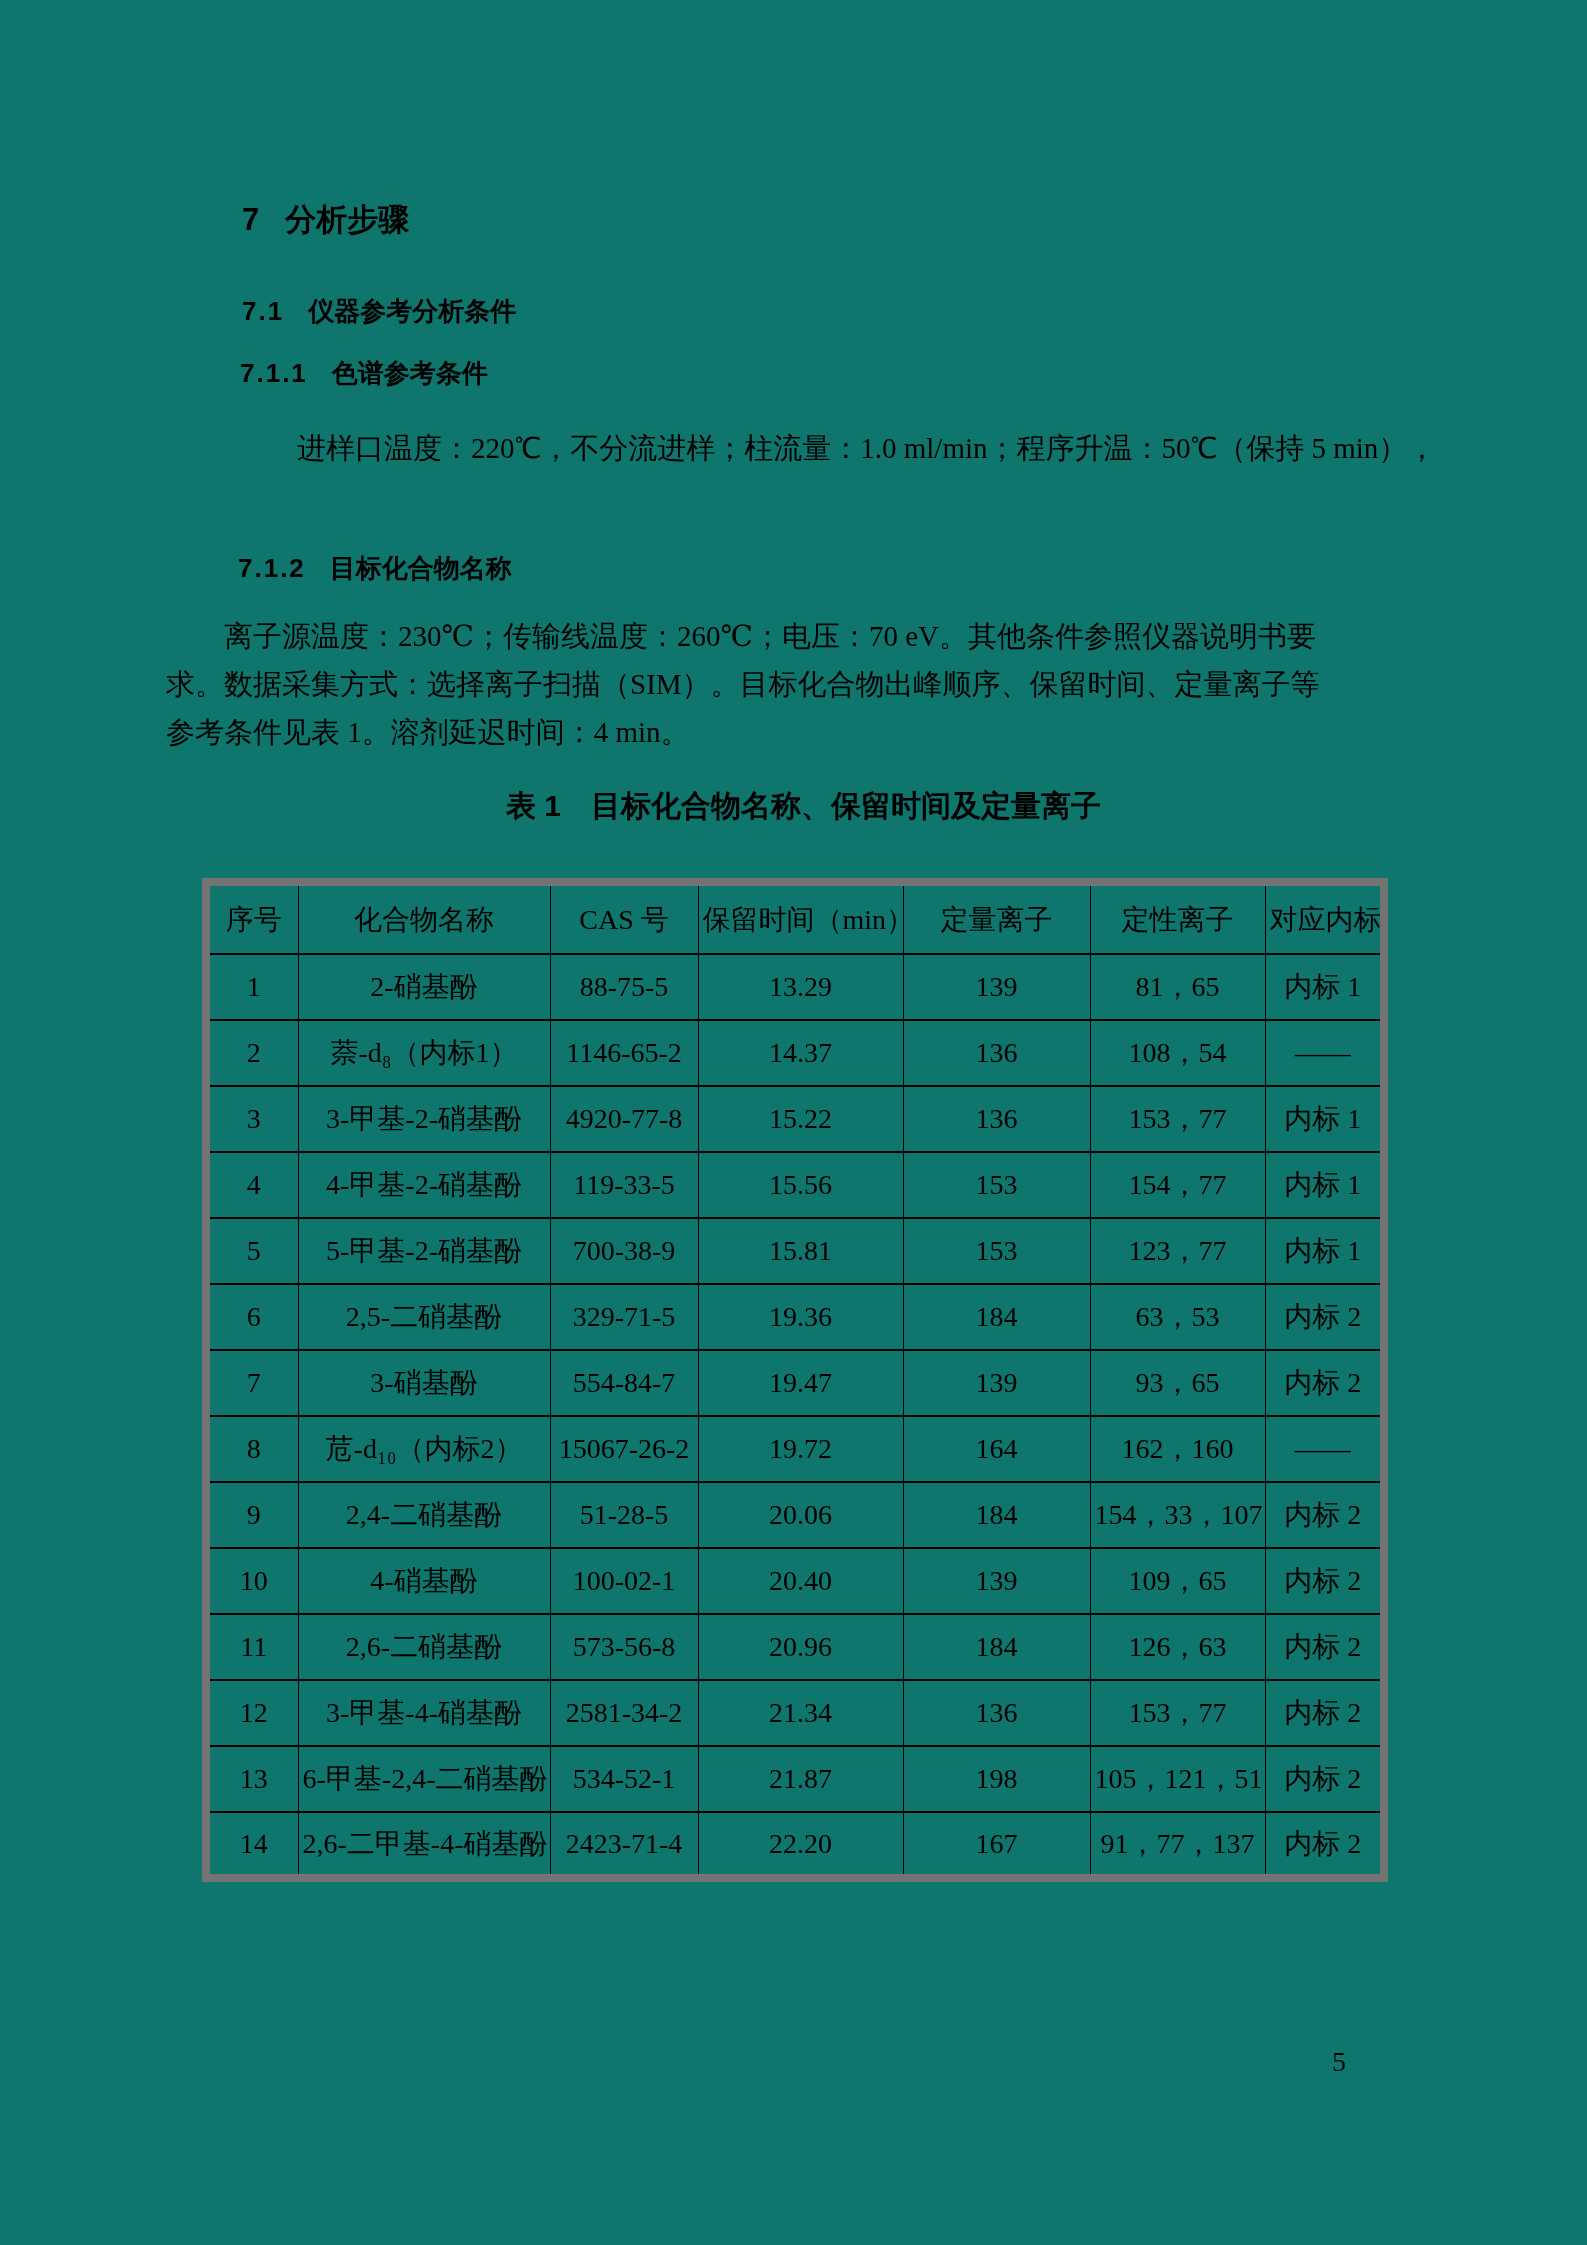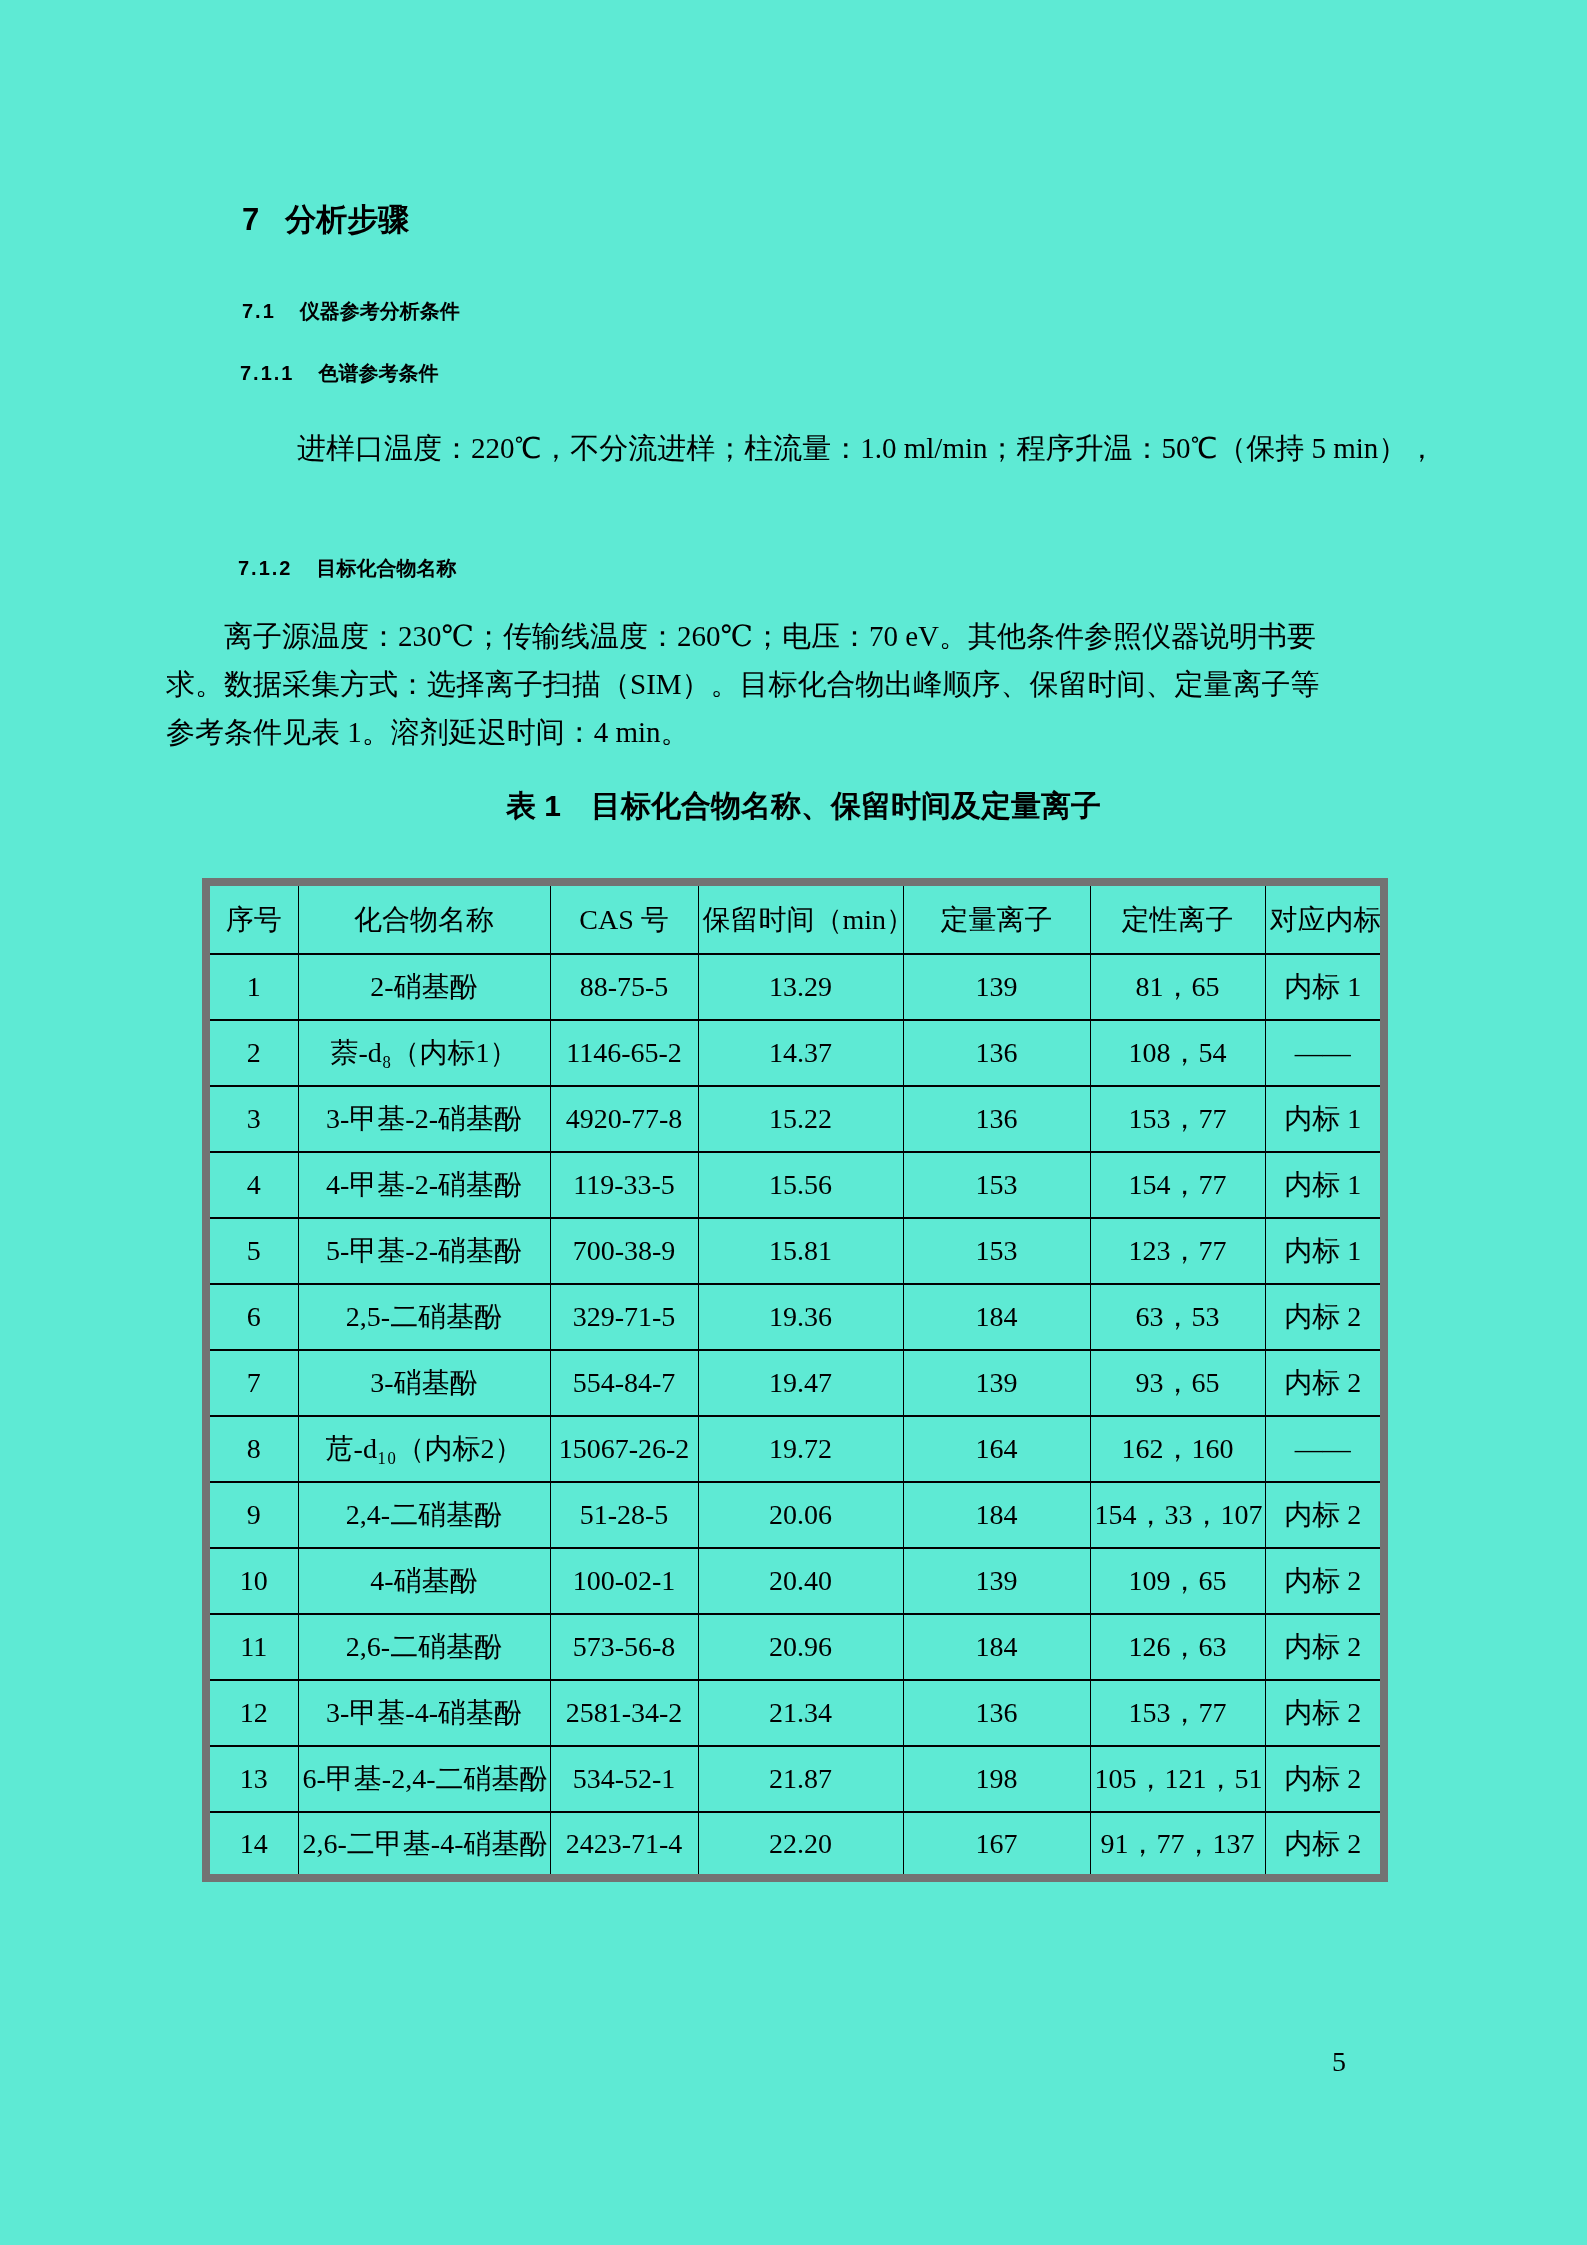--- a/index.html
+++ b/index.html
@@ -1,29 +1,29 @@
 <!DOCTYPE html>
 <html><head>
 <meta charset="utf-8">
 <style>
   html,body{margin:0;padding:0;background:#888;}
   .page{
     position:relative;
     width:1587px;height:2245px;
-    background:#5eead4;
+    background:#0f766e;
     color:#000000;
     overflow:hidden;
     margin:0 auto;
     font-family:"Liberation Serif","DejaVu Serif",serif;
   }
   .abs{position:absolute;white-space:nowrap;}
   .heading{
     font-family:"Liberation Sans","DejaVu Sans",sans-serif;
     font-weight:bold;
-    font-size:20px;
+    font-size:26px;
     line-height:34px;
   }
   .heading .hnum{display:inline-block;margin-right:24px;letter-spacing:2px;}
   .h1{font-size:31px;}
   .bodyline{
     font-size:29px;
     line-height:48px;
     height:48px;
   }
   .indent-a{padding-left:54px;font-family:Liberation Serif, serif;}

